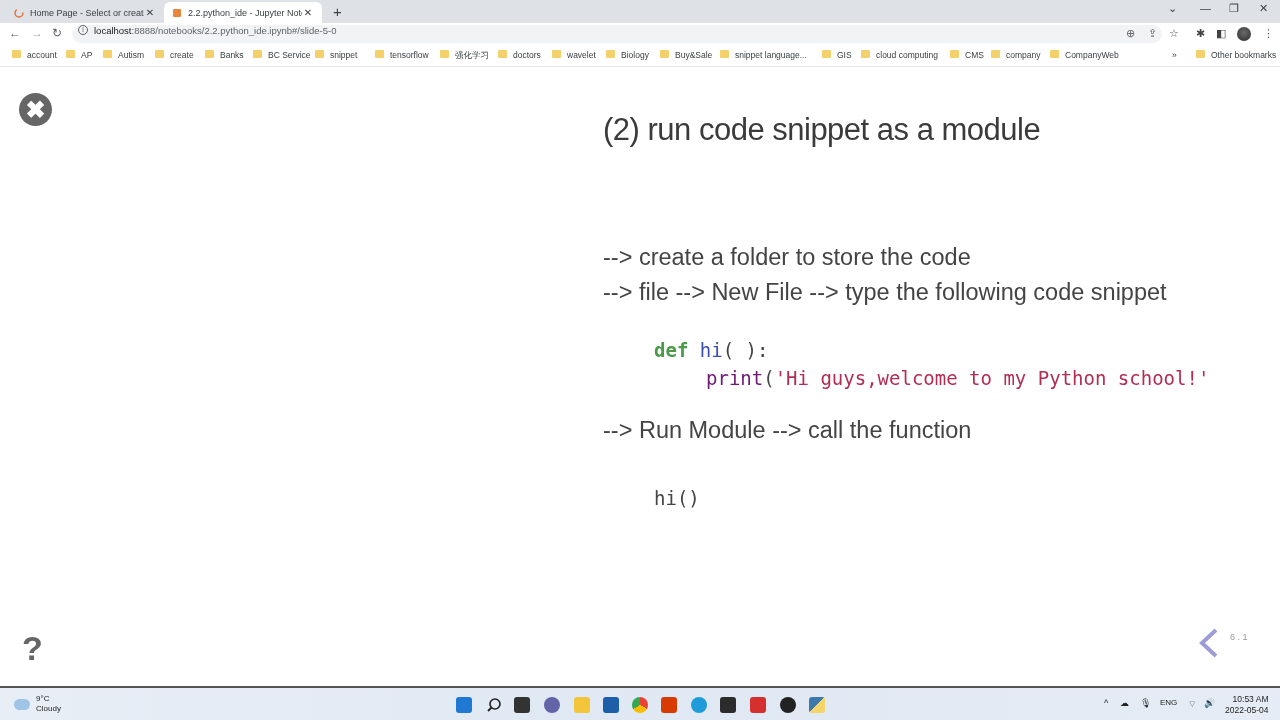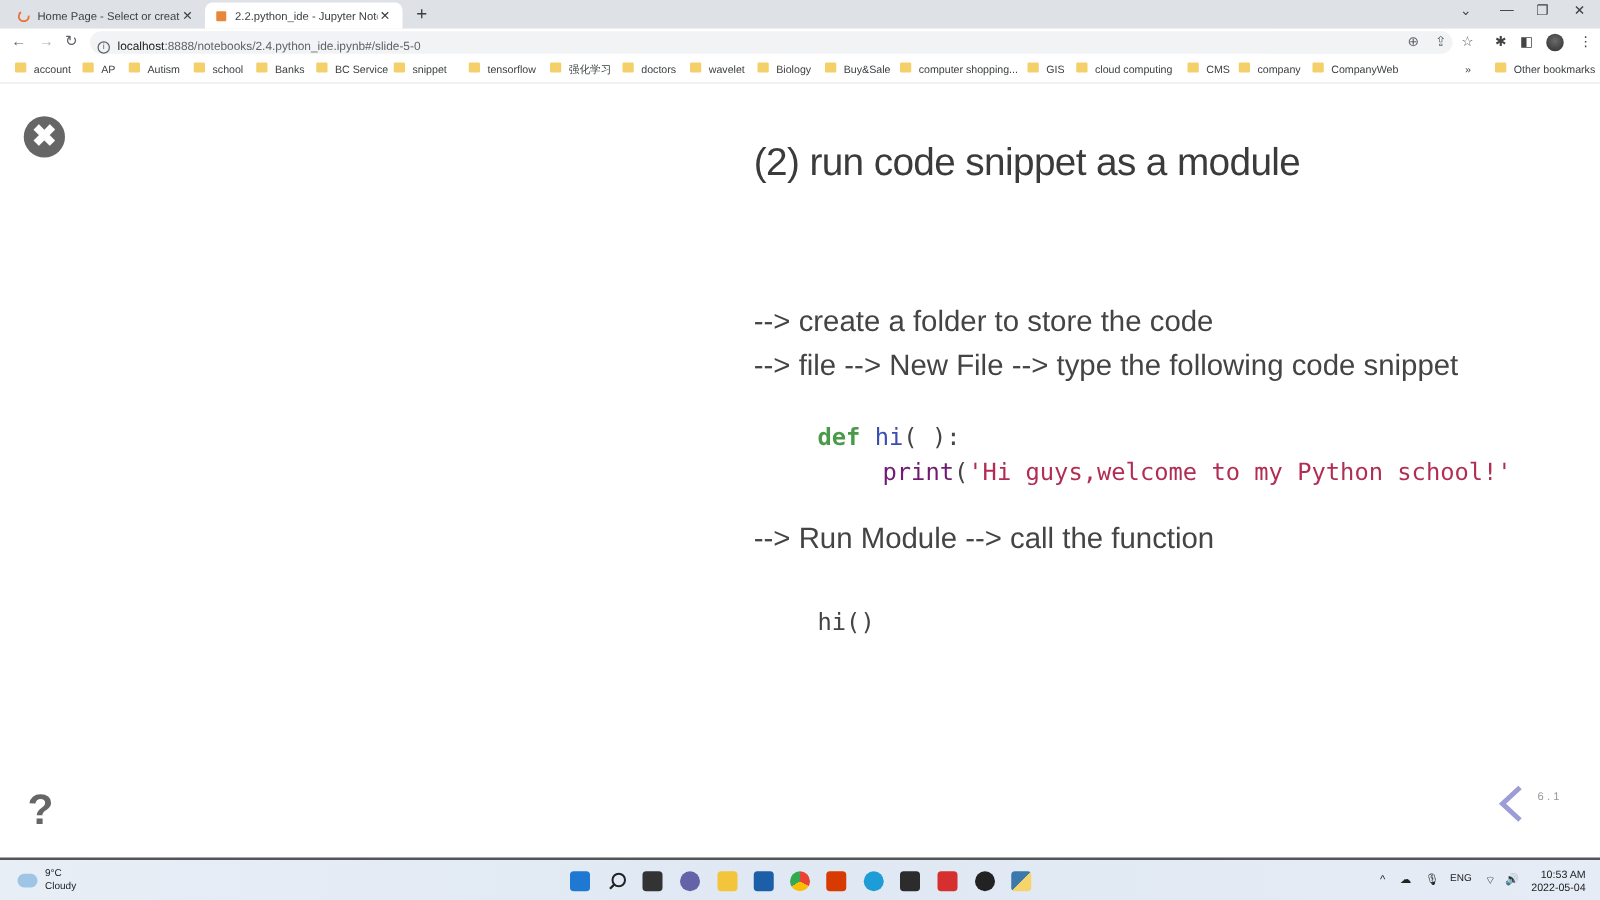--- a/index.html
+++ b/index.html
@@ -12,21 +12,21 @@
   .tab.active { left: 164px; width: 158px; background: #fff; border-radius: 6px 6px 0 0; }
   .tab .ticon { width: 10px; height: 10px; margin-right: 6px; flex: none; }
   .tab .ttitle { flex: 1; white-space: nowrap; overflow: hidden; }
   .tab .tclose { width: 12px; text-align: center; font-size: 10px; color: #3c4043; }
   .newtab { position: absolute; left: 333px; top: 3px; font-size: 15px; color: #3c4043; }
   .winctl { position: absolute; top: 2px; font-size: 11px; color: #3c4043; }
 
   
   .toolbar { position: absolute; left: 0; top: 23px; width: 1280px; height: 22px; background: #fff; }
   .navbtn { position: absolute; top: 3px; font-size: 12px; color: #5f6368; }
-  .omnibox { position: absolute; left: 72px; top: 2px; width: 1090px; height: 18px; background: #f1f3f4; border-radius: 9px; display: flex; align-items: flex-end; padding-left: 6px; font-size: 9.5px; }
+  .omnibox { position: absolute; left: 72px; top: 2px; width: 1090px; height: 18px; background: #f1f3f4; border-radius: 9px; display: flex; align-items: flex-start; padding-left: 6px; font-size: 9.5px; }
   .omnibox .info { width: 10px; height: 10px; border: 1px solid #5f6368; border-radius: 50%; font-size: 7px; line-height: 8px; text-align: center; color: #5f6368; margin-right: 6px; }
   .omnibox .host { color: #202124; }
   .omnibox .path { color: #5f6368; }
   .ticon-r { position: absolute; top: 4px; font-size: 11px; color: #5f6368; }
   .avatar { position: absolute; left: 1237px; top: 27px; width: 14px; height: 14px; border-radius: 50%; background: radial-gradient(circle at 50% 40%, #6b6b6b, #2b2b2b); }
 
   
   .bookmarks { position: absolute; left: 0; top: 45px; width: 1280px; height: 22px; background: #fff; border-bottom: 1px solid #e5e5e5; }
   .bm { position: absolute; top: 5px; display: flex; font-size: 8.5px; color: #3c4043; white-space: nowrap; }
   .folder { width: 9px; height: 8px; background: #f3d06a; border-radius: 1px; margin-right: 6px; }
@@ -80,21 +80,21 @@
   <span class="winctl" style="left:1259px">✕</span>
 </div>
 
 <div class="toolbar">
   <span class="navbtn" style="left:9px">←</span>
   <span class="navbtn" style="left:31px;color:#b0b0b0">→</span>
   <span class="navbtn" style="left:52px">↻</span>
   <div class="omnibox">
     <span class="info">i</span>
     <span class="host">localhost</span>
-    <span class="path">:8888/notebooks/2.4.python_ide.ipynb#/slide-5-0</span>
+    <span class="path">:8888/notebooks/2.2.python_ide.ipynb#/slide-5-0</span>
   </div>
   <span class="ticon-r" style="left:1126px">⊕</span>
   <span class="ticon-r" style="left:1148px">⇪</span>
   <span class="ticon-r" style="left:1169px">☆</span>
 </div>
 <span class="ticon-r" style="left:1196px;top:27px;color:#444">✱</span>
 <span class="ticon-r" style="left:1216px;top:27px;color:#444">◧</span>
 <div class="avatar"></div>
 <span class="ticon-r" style="left:1263px;top:27px;color:#444">⋮</span>
 
@@ -106,21 +106,21 @@
   <div class="bm" style="left:66px">
       <span class="folder"></span>
       <span>AP</span>
     </div>
   <div class="bm" style="left:103px">
       <span class="folder"></span>
       <span>Autism</span>
     </div>
   <div class="bm" style="left:155px">
       <span class="folder"></span>
-      <span>school</span>
+      <span>create</span>
     </div>
   <div class="bm" style="left:205px">
       <span class="folder"></span>
       <span>Banks</span>
     </div>
   <div class="bm" style="left:253px">
       <span class="folder"></span>
       <span>BC Service</span>
     </div>
   <div class="bm" style="left:315px">
@@ -146,21 +146,21 @@
   <div class="bm" style="left:606px">
       <span class="folder"></span>
       <span>Biology</span>
     </div>
   <div class="bm" style="left:660px">
       <span class="folder"></span>
       <span>Buy&amp;Sale</span>
     </div>
   <div class="bm" style="left:720px">
       <span class="folder"></span>
-      <span>computer shopping...</span>
+      <span>snippet language...</span>
     </div>
   <div class="bm" style="left:822px">
       <span class="folder"></span>
       <span>GIS</span>
     </div>
   <div class="bm" style="left:861px">
       <span class="folder"></span>
       <span>cloud computing</span>
     </div>
   <div class="bm" style="left:950px">

